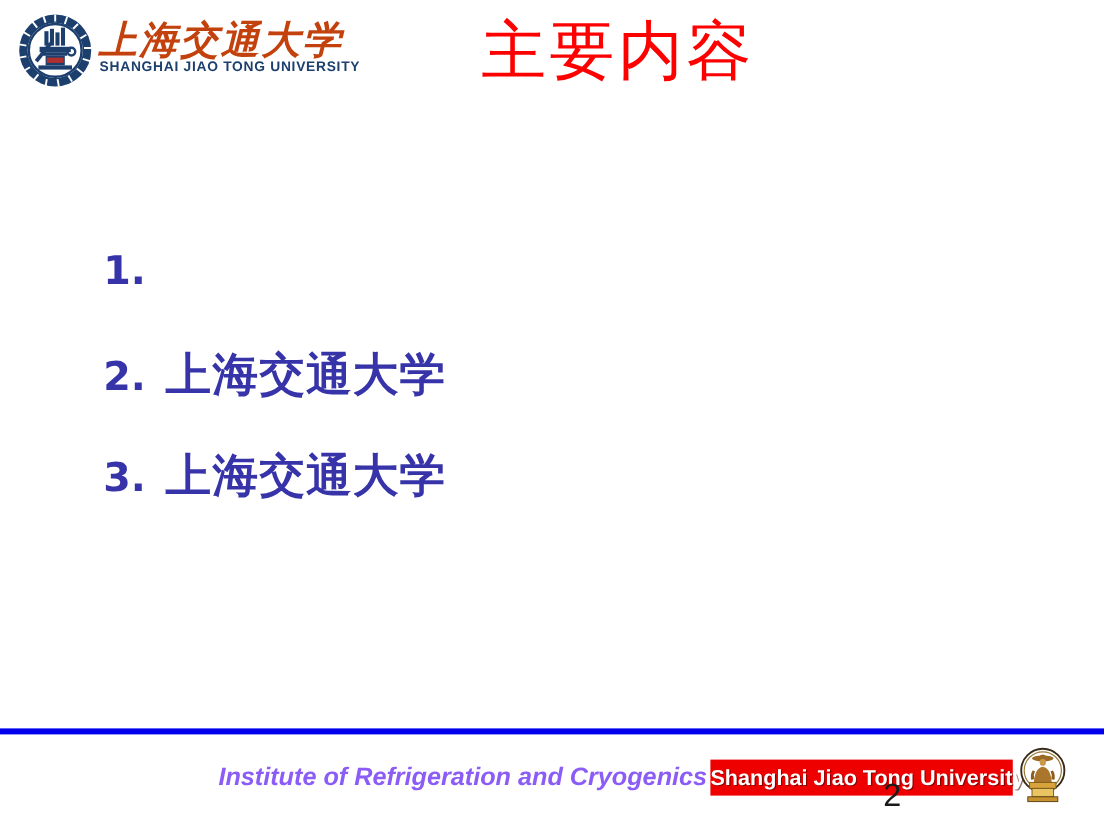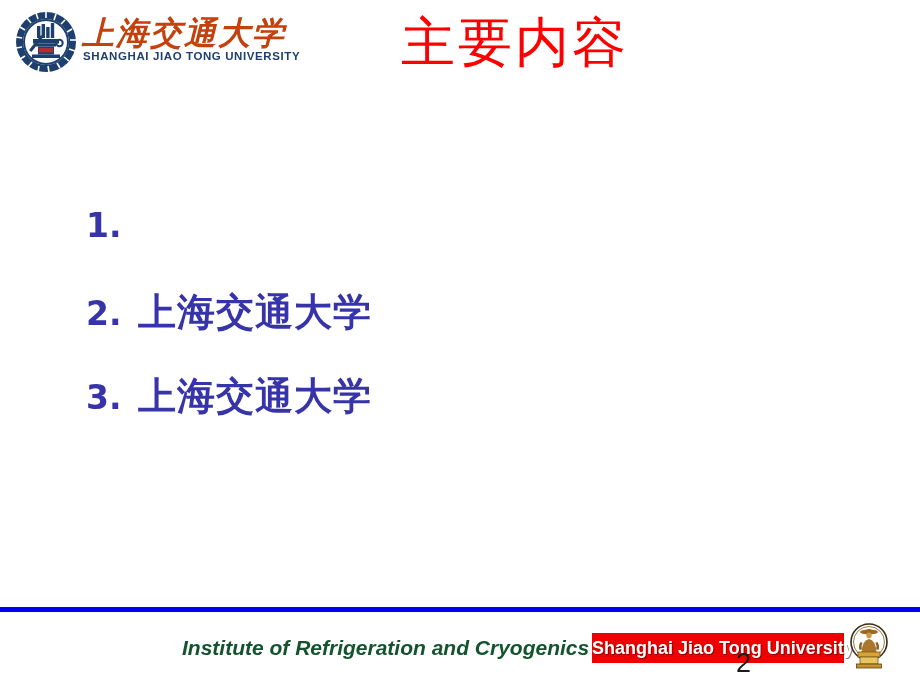--- a/index.html
+++ b/index.html
@@ -118,21 +118,21 @@
     height: 78px;
   }
   #footer-institute {
     position: absolute;
     left: 182px;
     top: 24px;
     font-family: "Liberation Sans", "DejaVu Sans", sans-serif;
     font-size: 21px;
     font-weight: bold;
     font-style: italic;
-    color: #14532d;
+    color: #8b5cf6;
     white-space: nowrap;
     letter-spacing: 0px;
     text-align: right;
   }
   #footer-banner {
     position: absolute;
     left: 592px;
     top: 21px;
     width: 252px;
     height: 30px;

